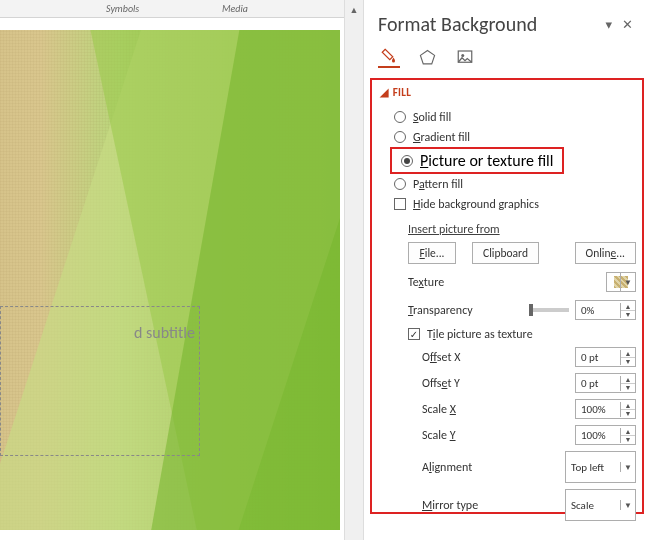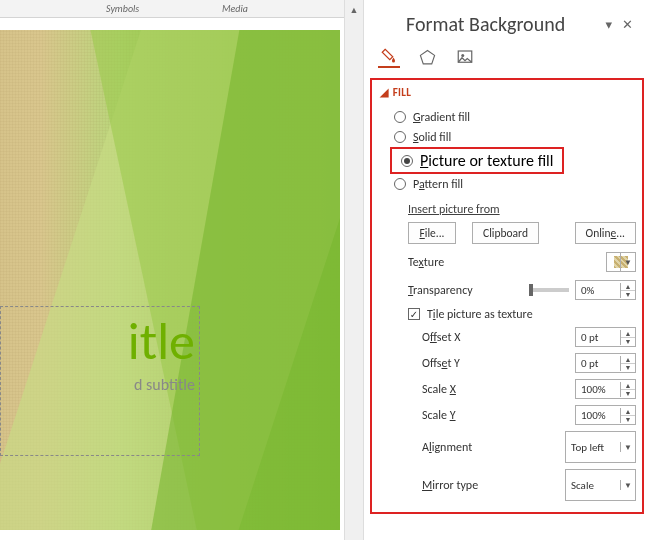--- a/index.html
+++ b/index.html
@@ -14,21 +14,21 @@
   }
   .shape1{position:absolute;left:50px;top:-40px;width:260px;height:640px;background:#c7dc84;opacity:.65;transform:skewX(-18deg);}
   .shape2{position:absolute;left:150px;top:-40px;width:260px;height:640px;background:#9cc94f;opacity:.6;transform:skewX(12deg);}
   .shape3{position:absolute;left:190px;top:-40px;width:260px;height:640px;background:#74b52c;opacity:.55;transform:skewX(-10deg);}
   .title-box{position:absolute;left:0;top:276px;width:200px;height:150px;border:1px dashed #888;padding:8px 0 8px 0;text-align:right;z-index:3;}
   .title-text{font-size:52px;color:#6fb000;font-weight:300;line-height:1;padding-right:4px;}
   .subtitle-text{font-size:16px;color:#888;margin-top:8px;padding-right:4px;}
   .scroll-track{position:absolute;left:344px;top:0;width:20px;height:540px;background:#f0f0f0;border-left:1px solid #ddd;border-right:1px solid #ddd;}
   .scroll-btn{height:18px;background:#f0f0f0;display:flex;align-items:center;justify-content:center;font-size:9px;color:#666;}
   .pane{position:absolute;left:364px;top:0;width:283px;height:540px;background:#fff;}
-  .pane-header{padding:12px 14px 6px 14px;display:flex;align-items:center;justify-content:space-between;margin-left:28px;}
+  .pane-header{padding:12px 14px 6px 14px;display:flex;align-items:center;justify-content:space-between;}
   .pane-title{font-size:20px;font-weight:400;color:#444;}
   .pane-ctrl{display:flex;gap:10px;font-size:13px;color:#666;}
   .tab-row{padding:4px 14px 10px 14px;display:flex;gap:16px;}
   .tab-icon{width:22px;height:22px;display:flex;align-items:center;justify-content:center;}
   .redbox{border:2px solid #d22;margin:0 3px 0 6px;padding:6px 6px 4px 6px;height:436px;}
   .section-header{display:flex;align-items:center;gap:4px;font-size:11px;font-weight:bold;color:#c43e1c;letter-spacing:.3px;margin-bottom:8px;padding-left:2px;}
   .radio-row,.check-row{display:flex;align-items:center;gap:7px;font-size:12px;color:#333;padding:3px 0 3px 16px;}
   .radio{width:12px;height:12px;border:1px solid #666;border-radius:50%;display:flex;align-items:center;justify-content:center;flex-shrink:0;}
   .radio.selected::after{content:"";width:6px;height:6px;background:#444;border-radius:50%;}
   .check{width:12px;height:12px;border:1px solid #666;flex-shrink:0;display:flex;align-items:center;justify-content:center;font-size:10px;color:#333;}
@@ -61,21 +61,20 @@
 <div class="top-ribbon">
   <span style="left:106px">Symbols</span>
   <span style="left:222px">Media</span>
 </div>
 
 <div class="slide-area">
   <div class="shape1"></div>
   <div class="shape2"></div>
   <div class="shape3"></div>
   <div class="title-box">
-    <div class="title-text">itle</div>
     <div class="subtitle-text">d subtitle</div>
   </div>
 </div>
 
 <div class="scroll-track">
   <div class="scroll-btn">▲</div>
 </div>
 
 <div class="pane">
   <div class="pane-header">
@@ -108,33 +107,37 @@
   </div>
 
   <div class="redbox">
     <div class="section-header">
       <span>◢</span>
       <span>FILL</span>
     </div>
 
     <div class="radio-row">
       <div class="radio"></div>
-      <span><span class="ul">G</span>radient fill</span>
+      <span><span class="ul">S</span><span></span>olid fill</span>
     </div>
     <div class="radio-row">
       <div class="radio"></div>
-      <span><span class="ul">S</span><span></span>olid fill</span>
+      <span><span class="ul">G</span>radient fill</span>
     </div>
     <div class="redhl">
       <div class="radio selected"></div>
       <span><span class="ul">P</span>icture or texture fill</span>
     </div>
     <div class="radio-row">
       <div class="radio"></div>
       <span>P<span class="ul">a</span>ttern fill</span>
+    </div>
+    <div class="check-row">
+      <div class="check"></div>
+      <span><span class="ul">H</span>ide background graphics</span>
     </div>
 
     <div class="subgroup">
       <div class="group-label">Insert picture from</div>
       <div class="btn-row">
         <div class="btn"><span class="ul">F</span>ile...</div>
         <div class="btn">Clipboard</div>
         <div class="btn" style="margin-left:auto">Onlin<span class="ul">e</span>...</div>
       </div>
     </div>

